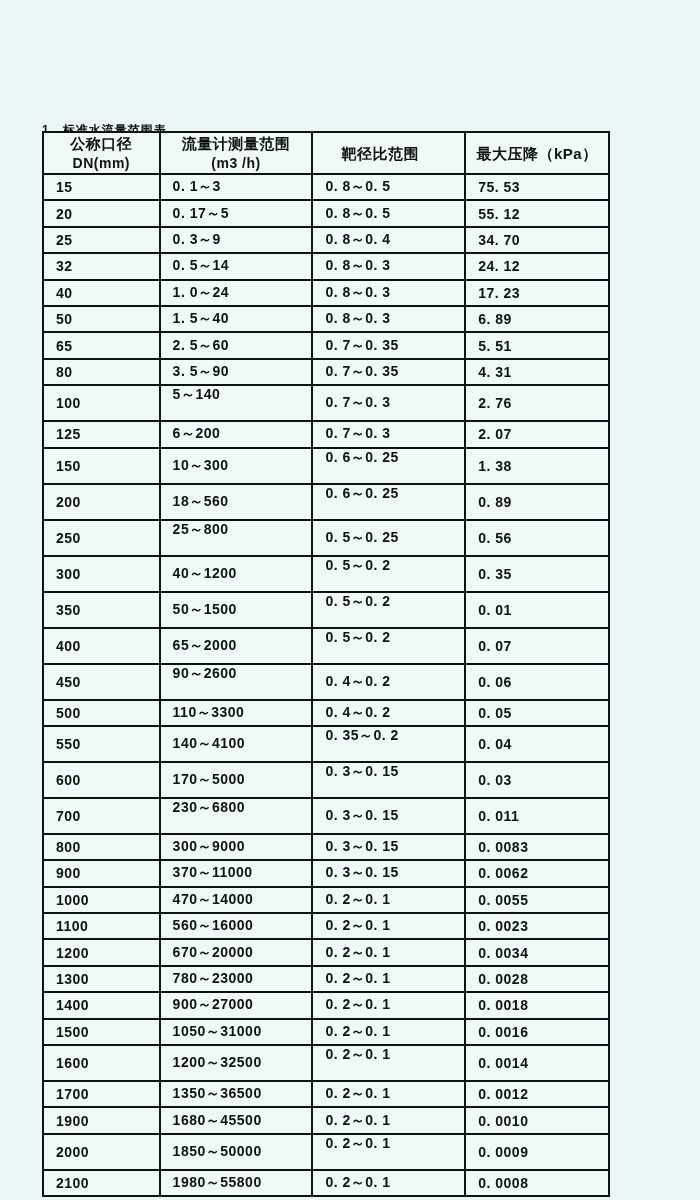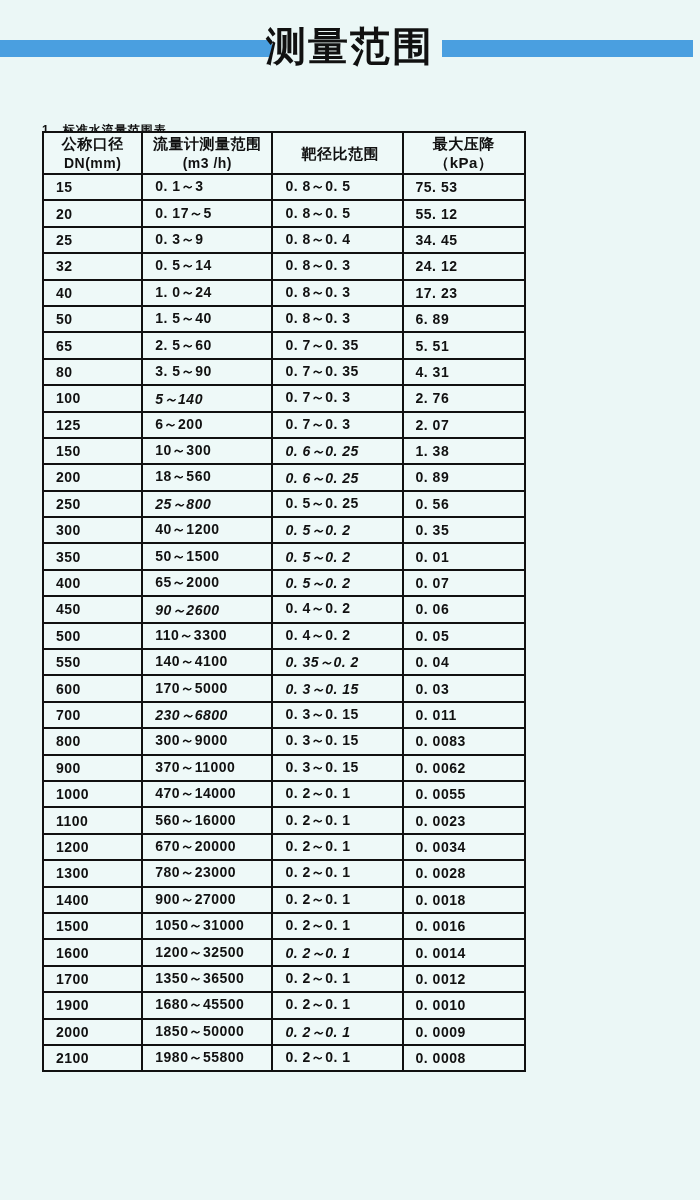--- a/index.html
+++ b/index.html
@@ -48,21 +48,21 @@
     font-size: 12px;
     font-weight: 700;
     letter-spacing: 1px;
     margin-top: 29px;
   }
   
   .range-table {
     position: absolute;
     top: 131px;
     left: 42px;
-    width: 484px;
+    width: 568px;
     border-collapse: collapse;
     table-layout: fixed;
     background: #eef9f8;
   }
   .range-table th, .range-table td {
     border: 2px solid #111;
     font-weight: 700;
     letter-spacing: 0.5px;
     box-sizing: border-box;
   }
@@ -76,37 +76,32 @@
   }
   .range-table th.col-ratio { text-align: left; padding-left: 28px; }
   .range-table td {
     height: 26.4px;
     font-size: 14px;
     text-align: left;
     vertical-align: middle;
     padding: 0 0 0 12px;
     white-space: nowrap;
   }
-  .range-table td.low { vertical-align: bottom; padding-bottom: 2px; font-style: italic; }
+  .range-table td.low { vertical-align: bottom; padding-bottom: 16px; }
   .col-dn    { width: 20.6%; }
   .col-flow  { width: 27.0%; }
   .col-ratio { width: 27.0%; }
   .col-drop  { width: 25.4%; }
   .hdr-sub { font-size: 14px; text-align: center; }
 </style>
 </head>
 <body>
 
 <div class="page">
 
-  <div class="banner">
-    <div class="bar bar-left"></div>
-    <h1 class="page-title">测量范围</h1>
-    <div class="bar bar-right"></div>
-  </div>
 
   <div class="section-heading">1、标准水流量范围表</div>
 
   <table class="range-table">
     <thead>
       <tr>
         <th class="col-dn">
           <span>公称口径</span><br>
           <span class="hdr-sub">DN(mm)</span>
         </th>
@@ -134,21 +129,21 @@
     <td class="col-dn">20</td>
     <td class="col-flow">0. 17～5</td>
     <td class="col-ratio">0. 8～0. 5</td>
     <td class="col-drop">55. 12</td>
   </tr>
 
   <tr>
     <td class="col-dn">25</td>
     <td class="col-flow">0. 3～9</td>
     <td class="col-ratio">0. 8～0. 4</td>
-    <td class="col-drop">34. 45</td>
+    <td class="col-drop">34. 70</td>
   </tr>
 
   <tr>
     <td class="col-dn">32</td>
     <td class="col-flow">0. 5～14</td>
     <td class="col-ratio">0. 8～0. 3</td>
     <td class="col-drop">24. 12</td>
   </tr>
 
   <tr>

